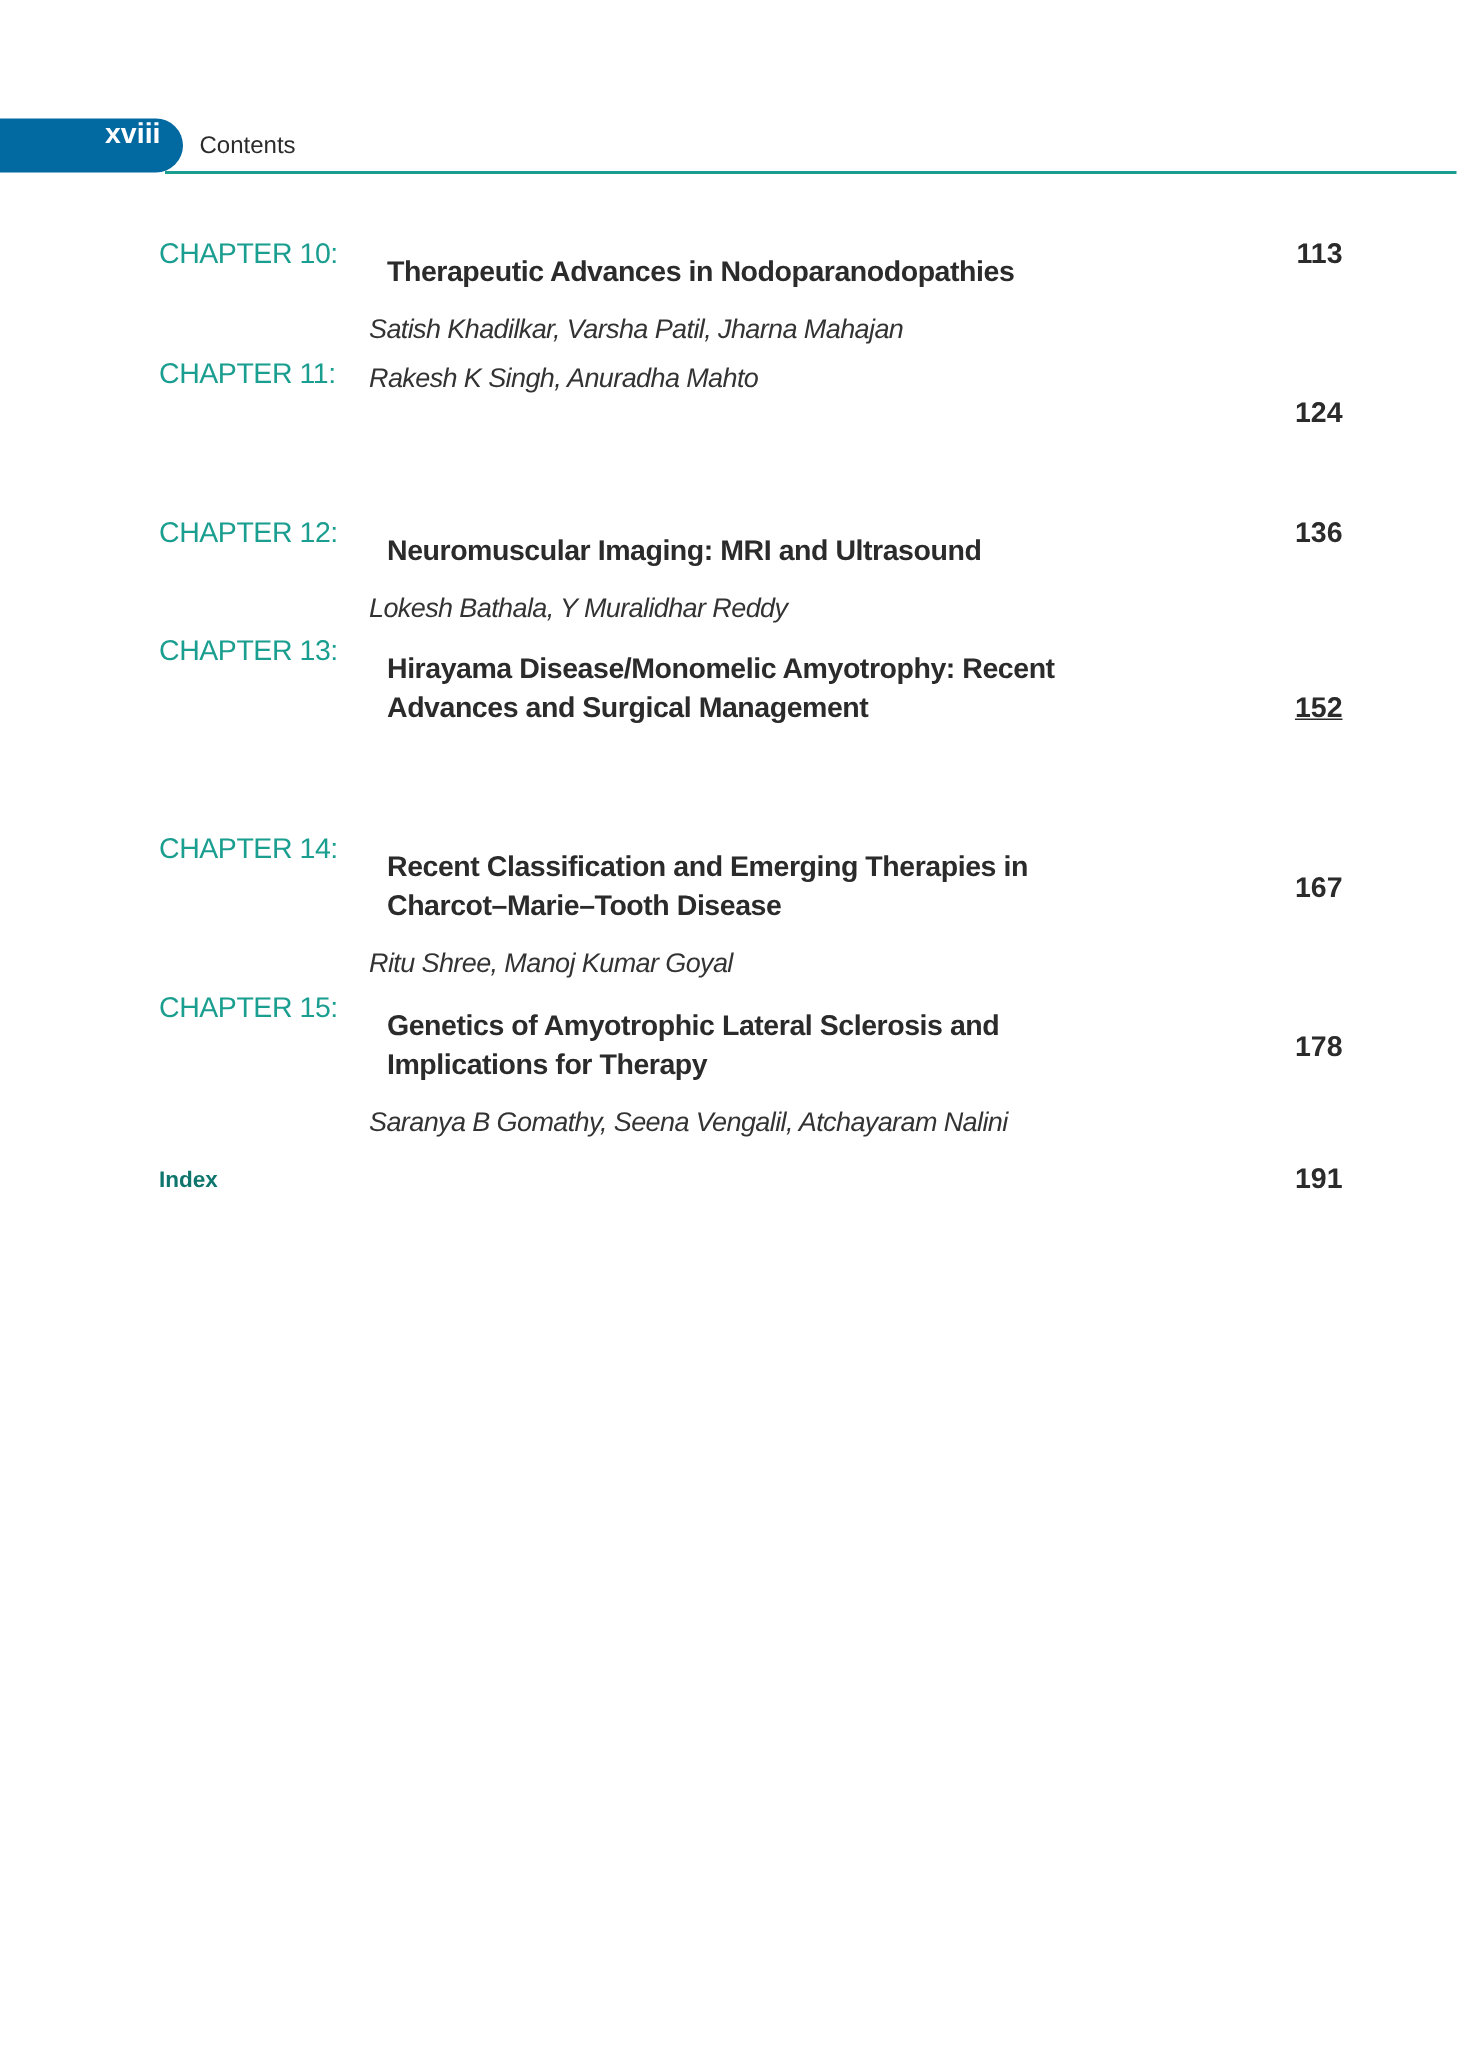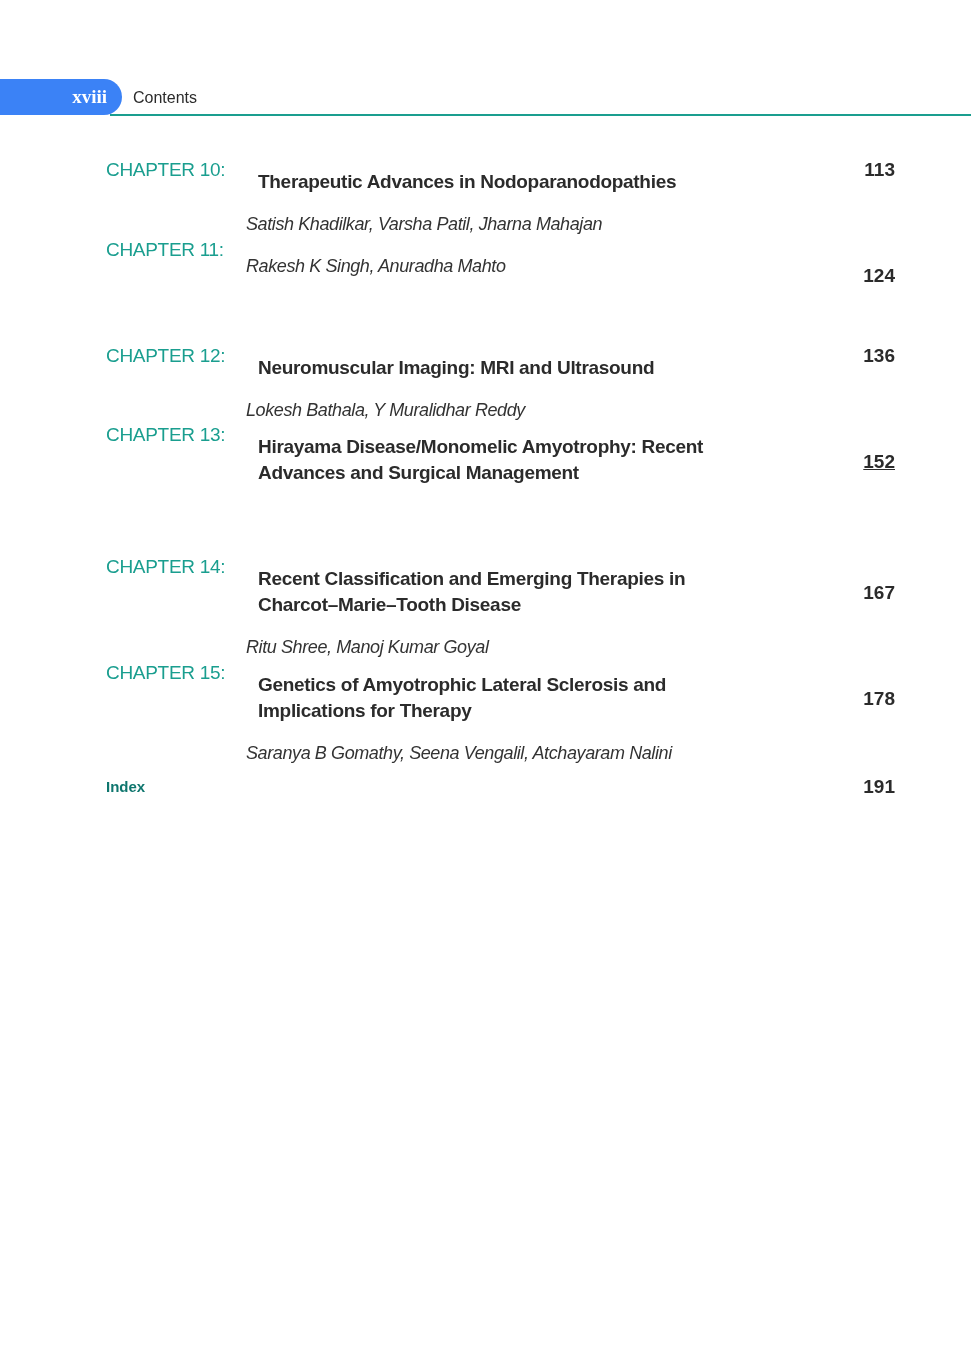--- a/index.html
+++ b/index.html
@@ -3,45 +3,45 @@
   <meta charset="utf-8">
   <style>
     html, body { margin: 0; padding: 0; background: #ffffff; }
     body {
       width: 971px; height: 1366px; position: relative; overflow: hidden;
       font-family: "Liberation Sans", sans-serif; color: #2b2b2b;
     }
     .header { position: absolute; left: 0; top: 79px; width: 971px; height: 38px; }
     .folio-tab {
       position: absolute; left: 0; top: 0; width: 122px; height: 36px;
-      background: #3b82f6; border-radius: 0 18px 18px 0;
+      background: #0369a1; border-radius: 0 18px 18px 0;
       color: #ffffff; font-weight: bold; font-size: 19px;
-      display: flex; align-items: center; justify-content: flex-end;
-      padding-right: 15px; box-sizing: border-box; font-family: Liberation Serif, serif;
+      display: flex; justify-content: flex-end;
+      padding-right: 15px; box-sizing: border-box;
     }
     .running-head {
       position: absolute; left: 133px; top: 10px; font-size: 16px; color: #2b2b2b;
     }
     .header-rule {
       position: absolute; left: 110px; right: 0; top: 35px; height: 2px; background: #1a9e8f;
     }
     .toc { position: absolute; left: 0; top: 0; width: 971px; }
     .entry { position: absolute; left: 0; width: 971px; }
     .chapter-label {
       position: absolute; left: 106px; top: 0; font-size: 19px; color: #1a9e8f;
       letter-spacing: -0.3px; line-height: 26px;
     }
     .chapter-body { position: absolute; left: 246px; top: 0; width: 610px; }
     .chapter-title {
       font-weight: bold; font-size: 19px; line-height: 26px; color: #2b2b2b;
       letter-spacing: -0.3px; margin: 12px;
     }
     .chapter-authors {
       font-style: italic; font-size: 18px; line-height: 25px; color: #333;
-      letter-spacing: -0.4px; margin-top: 17px;
+      letter-spacing: -0.4px; margin-top: 3px;
     }
     .page-num {
       position: absolute; right: 76px; font-weight: bold; font-size: 19px;
       line-height: 26px; color: #2b2b2b;
     }
     .index-label {
       position: absolute; left: 106px; top: 0; font-weight: bold; 
       font-size: 15px; line-height: 26px; color: #0f766e;
     }
   </style>
@@ -95,21 +95,21 @@
   </div>
 
   <div class="entry" style="top:422px;">
     <span class="chapter-label">CHAPTER 13:</span>
     <div class="chapter-body">
       <div class="chapter-title">
         <div>Hirayama Disease/Monomelic Amyotrophy: Recent</div>
         <div>Advances and Surgical Management</div>
       </div>
     </div>
-    <span class="page-num" style="top:27px;text-decoration:underline;">152</span>
+    <span class="page-num" style="top:38px;text-decoration:underline;">152</span>
   </div>
 
   <div class="entry" style="top:554px;">
     <span class="chapter-label">CHAPTER 14:</span>
     <div class="chapter-body">
       <div class="chapter-title">
         <div>Recent Classification and Emerging Therapies in</div>
         <div>Charcot–Marie–Tooth Disease</div>
       </div>
       <div class="chapter-authors">

